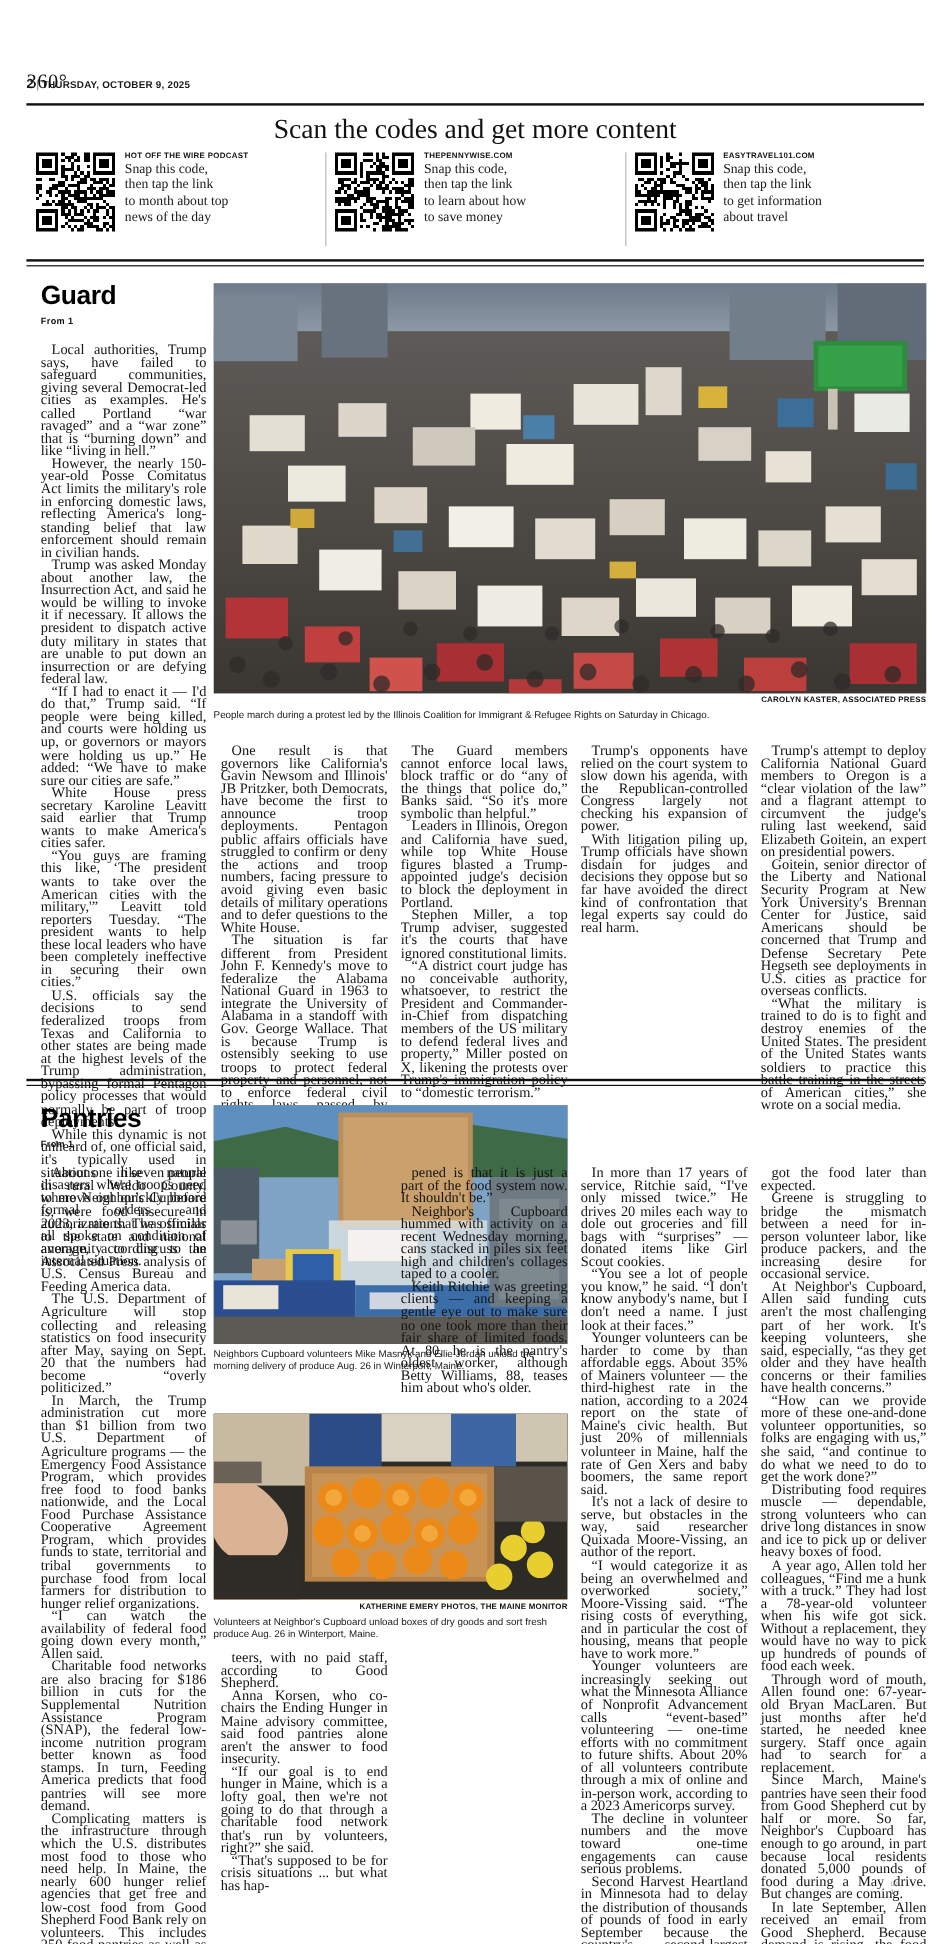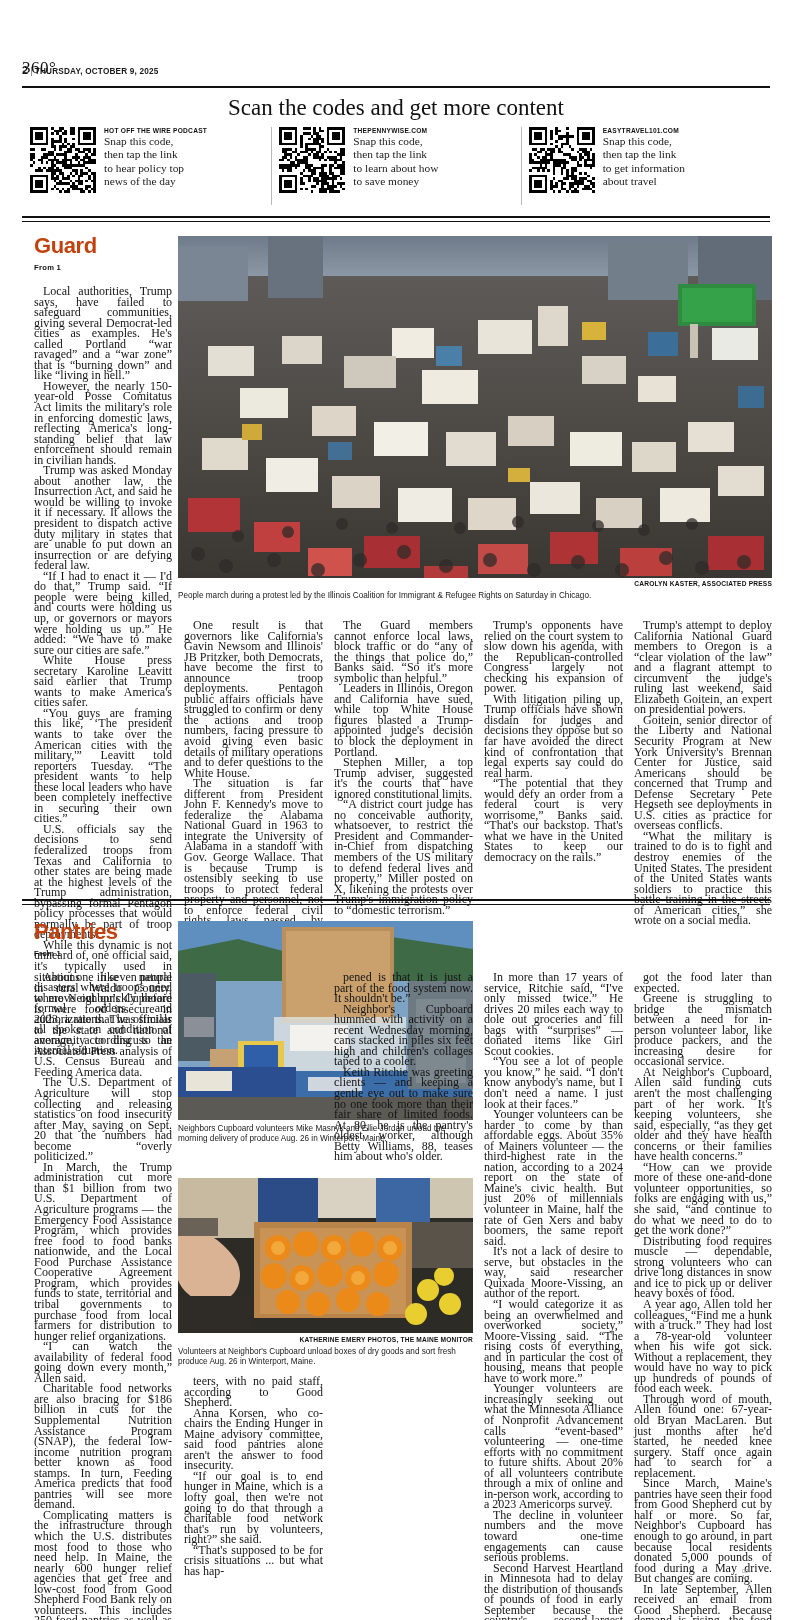--- a/index.html
+++ b/index.html
@@ -134,21 +134,21 @@
     border-bottom: 1px solid #111;
     height: 3px;
   }
 
   
   .headline {
     font-family: "Liberation Sans", sans-serif;
     font-weight: 700;
     font-size: 22px;
     letter-spacing: -0.4px;
-    color: #c2410c;
+    color: #000000;
     line-height: 23px;
   }
   .jumpline {
     font-family: "Liberation Sans", sans-serif;
     font-weight: 700;
     font-size: 7.6px;
     letter-spacing: 0.3px;
     color: #111;
     margin-top: 6px;
   }
@@ -483,21 +483,21 @@
             <rect x="76" y="4" width="20" height="20" fill="#fff"></rect>
             <rect x="80" y="8" width="12" height="12" fill="#000"></rect>
             <rect x="0" y="72" width="28" height="28" fill="#000"></rect>
             <rect x="4" y="76" width="20" height="20" fill="#fff"></rect>
             <rect x="8" y="80" width="12" height="12" fill="#000"></rect>
           </svg></div>
         <div class="qr-txt">
           <div class="qr-kicker">HOT OFF THE WIRE PODCAST</div>
           <div class="qr-line">Snap this code,</div>
           <div class="qr-line">then tap the link</div>
-          <div class="qr-line">to hear policy top</div>
+          <div class="qr-line">to month about top</div>
           <div class="qr-line">news of the day</div>
         </div>
       </div>
       <div class="qr-cell">
         <div style="flex: 0 0 66px;"><svg class="qr-img" viewBox="0 0 100 100" shape-rendering="crispEdges" aria-hidden="true">
     <rect width="100" height="100" fill="#fff"></rect>
             <rect x="36" y="0" width="4" height="4" fill="#000"></rect>
             <rect x="40" y="0" width="4" height="4" fill="#000"></rect>
             <rect x="44" y="0" width="4" height="4" fill="#000"></rect>
             <rect x="52" y="0" width="4" height="4" fill="#000"></rect>
@@ -1114,21 +1114,20 @@
     </div>
   <div class="col" id="guard-col3" style="left:334px; top:620px; width:139px;">
       <p class="first">The Guard members cannot enforce local laws, block traffic or do “any of the things that police do,” Banks said. “So it's more symbolic than helpful.”</p>
       <p>Leaders in Illinois, Oregon and California have sued, while top White House figures blasted a Trump-appointed judge's decision to block the deployment in Portland.</p>
       <p>Stephen Miller, a top Trump adviser, suggested it's the courts that have ignored constitutional limits.</p>
       <p>“A district court judge has no conceivable authority, whatsoever, to restrict the President and Commander-in-Chief from dispatching members of the US military to defend federal lives and property,” Miller posted on X, likening the protests over Trump's immigration policy to “domestic terrorism.”</p>
     </div>
   <div class="col" id="guard-col4" style="left:484px; top:620px; width:139px;">
       <p class="first">Trump's opponents have relied on the court system to slow down his agenda, with the Republican-controlled Congress largely not checking his expansion of power.</p>
       <p>With litigation piling up, Trump officials have shown disdain for judges and decisions they oppose but so far have avoided the direct kind of confrontation that legal experts say could do real harm.</p>
-      <p>“The potential that they would defy an order from a federal court is very worrisome,” Banks said. “That's our backstop. That's what we have in the United States to keep our democracy on the rails.”</p>
     </div>
   <div class="col" id="guard-col5" style="left:634px; top:620px; width:138px;">
       <p class="first">Trump's attempt to deploy California National Guard members to Oregon is a “clear violation of the law” and a flagrant attempt to circumvent the judge's ruling last weekend, said Elizabeth Goitein, an expert on presidential powers.</p>
       <p>Goitein, senior director of the Liberty and National Security Program at New York University's Brennan Center for Justice, said Americans should be concerned that Trump and Defense Secretary Pete Hegseth see deployments in U.S. cities as practice for overseas conflicts.</p>
       <p>“What the military is trained to do is to fight and destroy enemies of the United States. The president of the United States wants soldiers to practice this battle training in the streets of American cities,” she wrote on a social media.</p>
     </div>
 
   <div class="rule-guard"></div>
 
   <div class="pantries-head">

